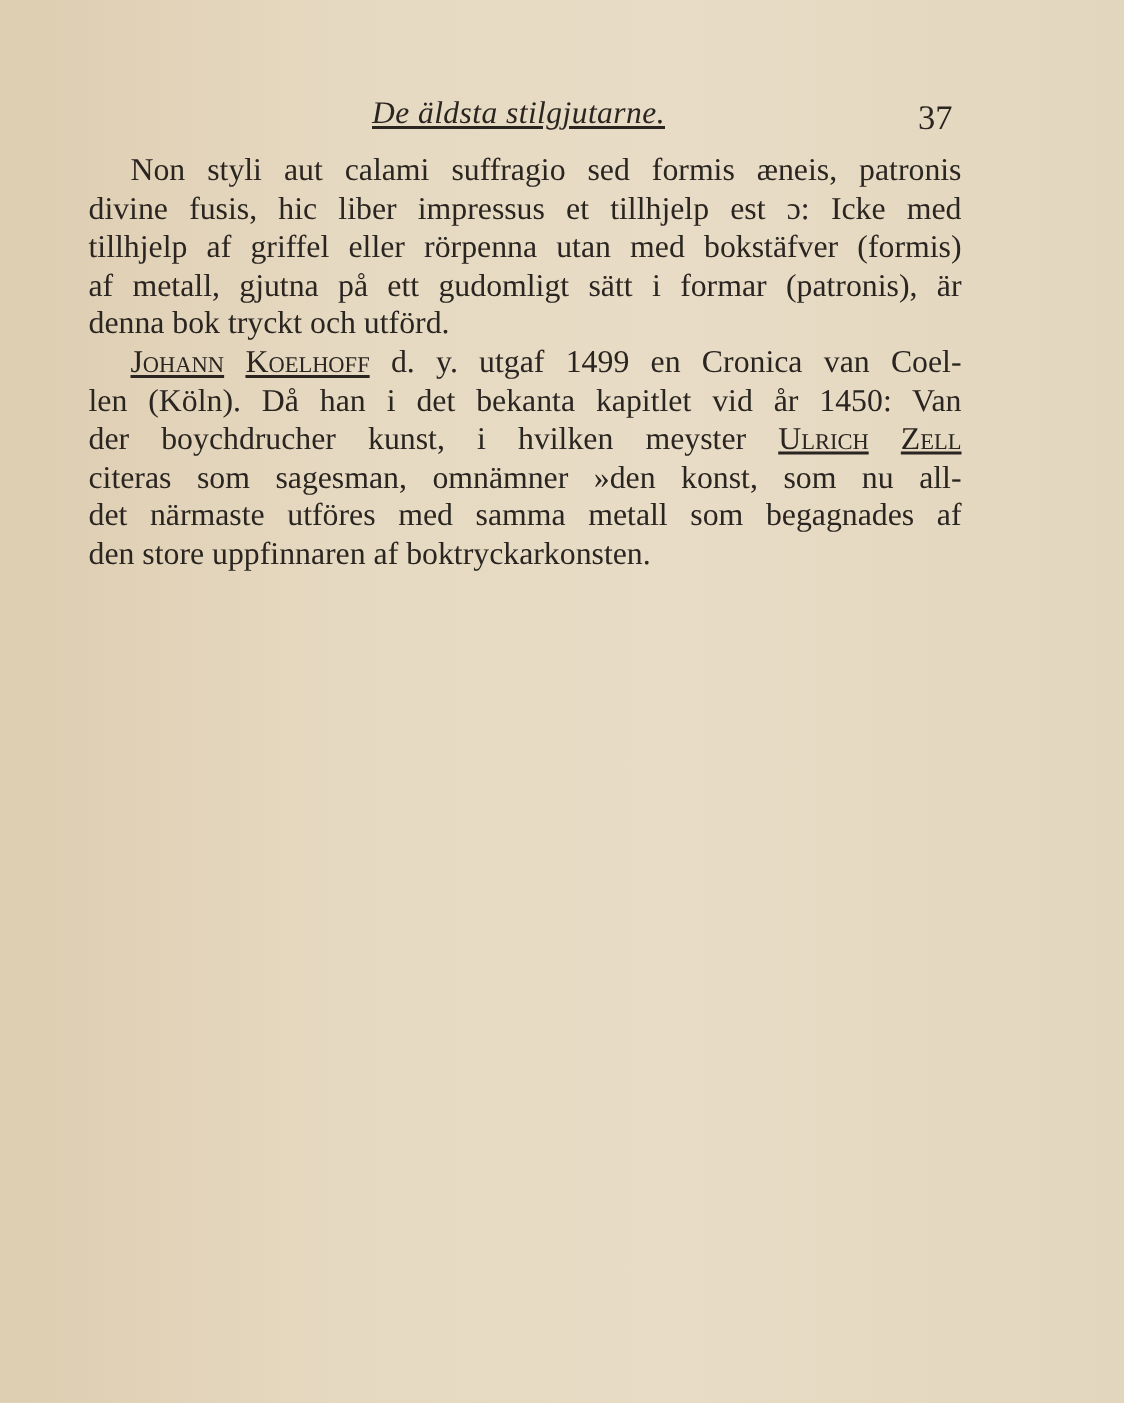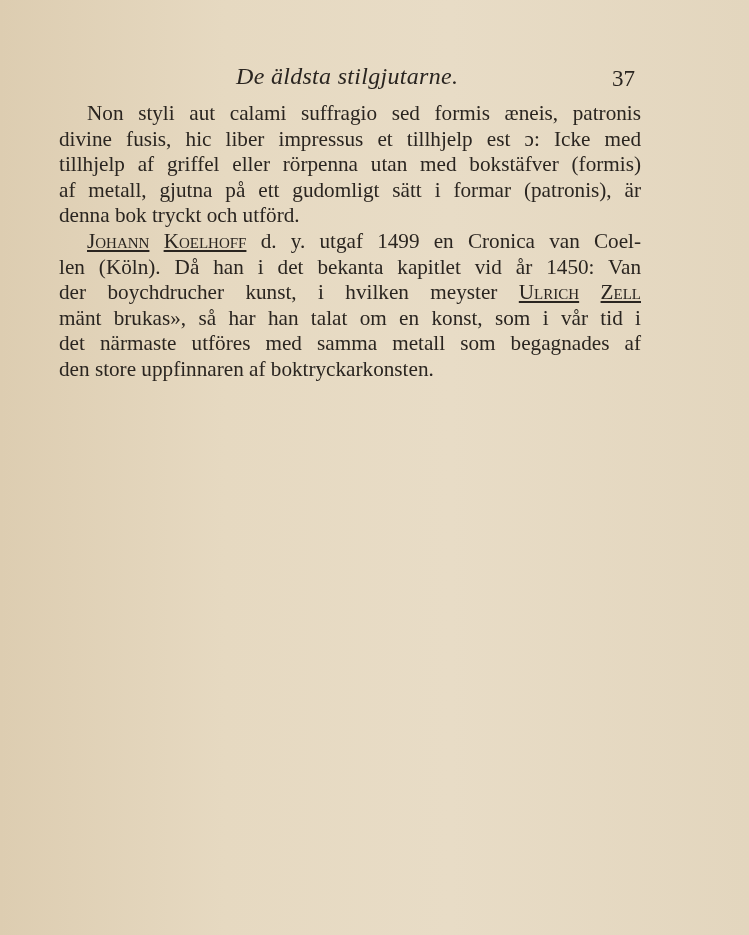--- a/index.html
+++ b/index.html
@@ -23,25 +23,26 @@
     }
     .running-head {
       position: absolute;
       top: 63px;
       left: 0;
       width: 749px;
       height: 30px;
     }
     .running-title {
       position: absolute;
-      left: 236px;
+      left: 248px;
       top: 0;
       font-style: italic;
-      font-size: 24px;
+      font-size: 21px;
       letter-spacing: 0.3px;
+      text-decoration: underline;
     }
     .page-number {
       position: absolute;
       left: 612px;
       top: 3px;
       font-size: 23px;
     }
     .body-text {
       position: absolute;
       left: 59px;
@@ -80,19 +81,19 @@
       <span class="line">divine fusis, hic liber impressus et tillhjelp est ɔ: Icke med</span>
       <span class="line">tillhjelp af griffel eller rörpenna utan med bokstäfver (formis)</span>
       <span class="line">af metall, gjutna på ett gudomligt sätt i formar (patronis), är</span>
       <span class="line last">denna bok tryckt och utförd.</span>
     </div>
 
     <div class="paragraph">
       <span class="line indent"><span class="sc">Johann</span> <span class="sc">Koelhoff</span><span> d. y. utgaf 1499 en </span><span class="it">Cronica van Coel-</span></span>
       <span class="line"><span class="it">len</span><span> (Köln). Då han i det bekanta kapitlet vid år 1450: Van</span></span>
       <span class="line"><span>der boychdrucher kunst, i hvilken meyster </span><span class="sc">Ulrich</span> <span class="sc">Zell</span></span>
-      <span class="line">mänt brukas», så har han talat om en konst, som i vår tid i</span>
+      <span class="line">citeras som sagesman, omnämner »den konst, som nu all-</span>
       <span class="line">det närmaste utföres med samma metall som begagnades af</span>
       <span class="line last">den store uppfinnaren af boktryckarkonsten.</span>
     </div>
 
   </div>
 </div>
 
 </body></html>

